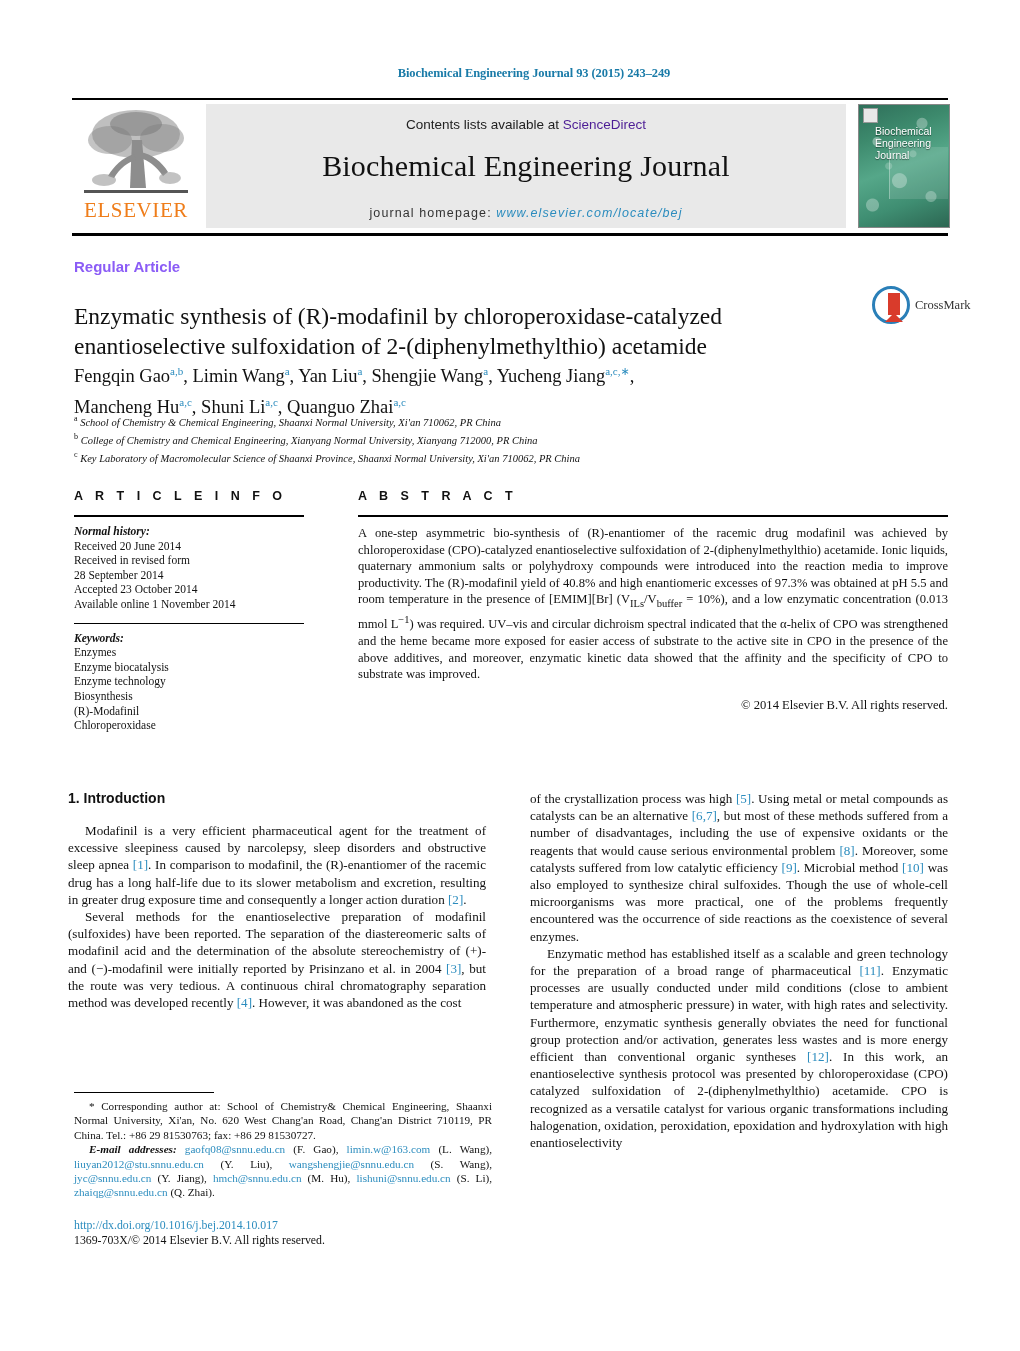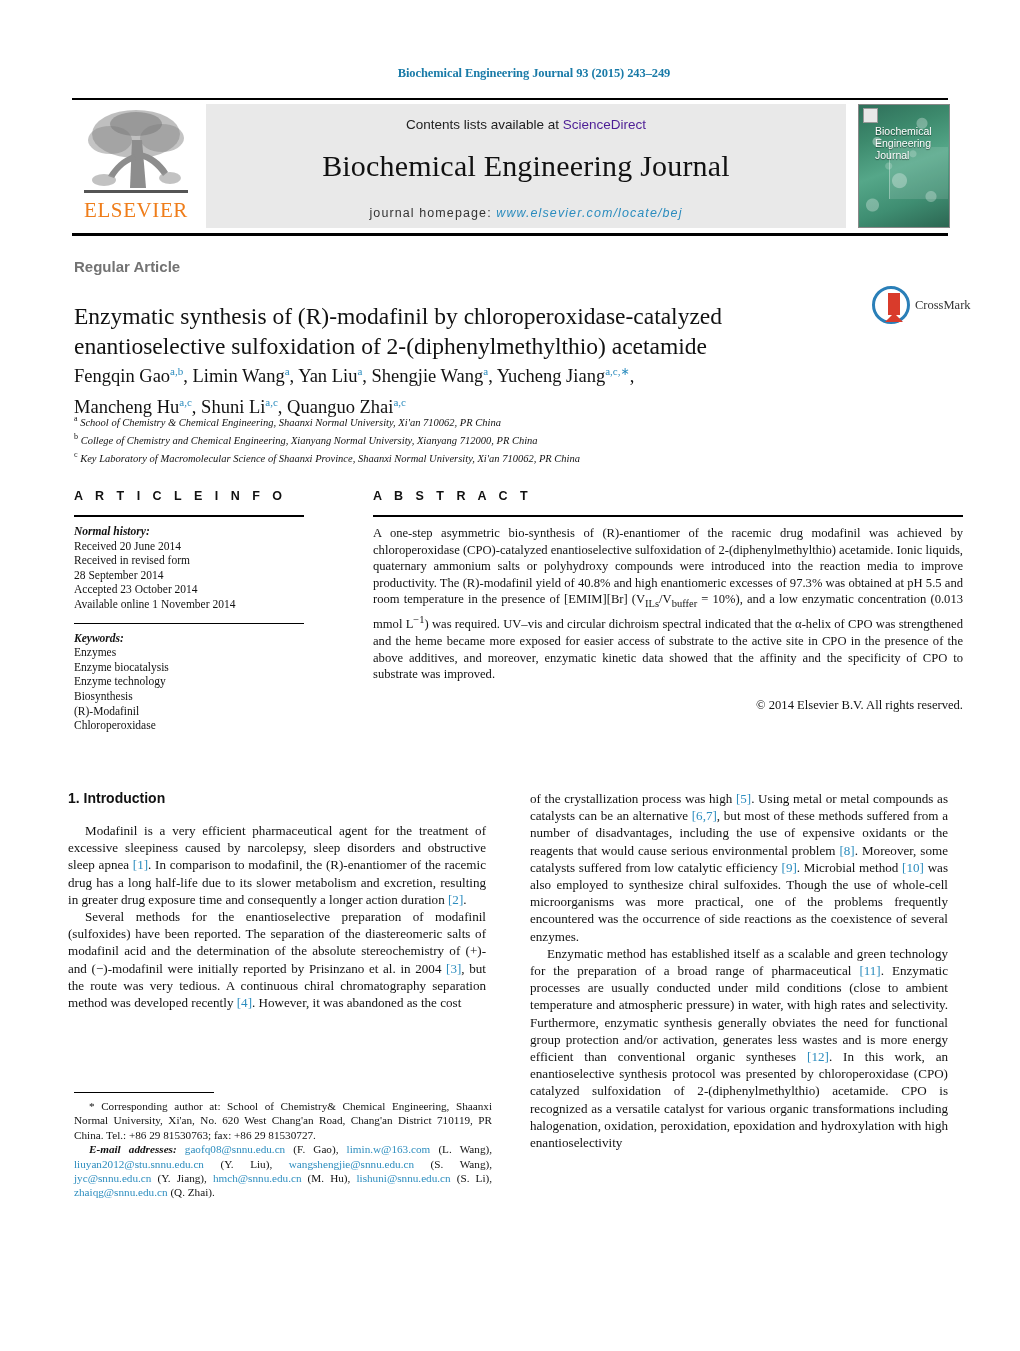--- a/index.html
+++ b/index.html
@@ -133,21 +133,21 @@
     border-left: 1px solid rgba(255,255,255,.3);
   }
 
   
   .kind {
     position: absolute;
     left: 74px; top: 258px;
     font-family: "Liberation Sans", sans-serif;
     font-size: 15px;
     font-weight: bold;
-    color: #737373;
+    color: #8b5cf6;
   }
   .title {
     position: absolute;
     left: 74px; top: 285px;
     width: 760px;
     font-family: "Liberation Serif", serif;
     font-size: 23.5px;
     line-height: 30px;
     font-weight: normal;
     color: #111;
@@ -232,21 +232,21 @@
   .info-body {
     font-family: "Liberation Serif", serif;
     font-size: 11.5px;
     line-height: 14.6px;
     color: #111;
   }
   .info-body .lbl { font-style: italic; font-weight: bold; }
 
   .abs-col {
     position: absolute;
-    left: 373px; top: 489px;
+    left: 358px; top: 489px;
     width: 590px;
   }
   .abs-rule {
     border-top: 2px solid #000;
     margin-top: 12px;
     margin-bottom: 8px;
   }
   .abs-body {
     font-family: "Liberation Serif", serif;
     font-size: 12.6px;
@@ -446,14 +446,18 @@
 
   <div class="footnote-rule"></div>
   <div class="footnotes">
     <div class="fn-indent">* Corresponding author at: School of Chemistry&amp; Chemical Engineering, Shaanxi Normal University, Xi'an, No. 620 West Chang'an Road, Chang'an District 710119, PR China. Tel.: +86 29 81530763; fax: +86 29 81530727.</div>
     <div class="fn-indent">
       <span class="emlbl">E-mail addresses:</span>
       <span><span class="eml">gaofq08@snnu.edu.cn</span> (F. Gao), <span class="eml">limin.w@163.com</span> (L. Wang), <span class="eml">liuyan2012@stu.snnu.edu.cn</span> (Y. Liu), <span class="eml">wangshengjie@snnu.edu.cn</span> (S. Wang), <span class="eml">jyc@snnu.edu.cn</span> (Y. Jiang), <span class="eml">hmch@snnu.edu.cn</span> (M. Hu), <span class="eml">lishuni@snnu.edu.cn</span> (S. Li), <span class="eml">zhaiqg@snnu.edu.cn</span> (Q. Zhai).</span>
     </div>
   </div>
 
+  <div class="bottom-block">
+    <div class="doi">http://dx.doi.org/10.1016/j.bej.2014.10.017</div>
+    <div class="issn">1369-703X/© 2014 Elsevier B.V. All rights reserved.</div>
+  </div>
 
 </div>
 
 </body></html>

